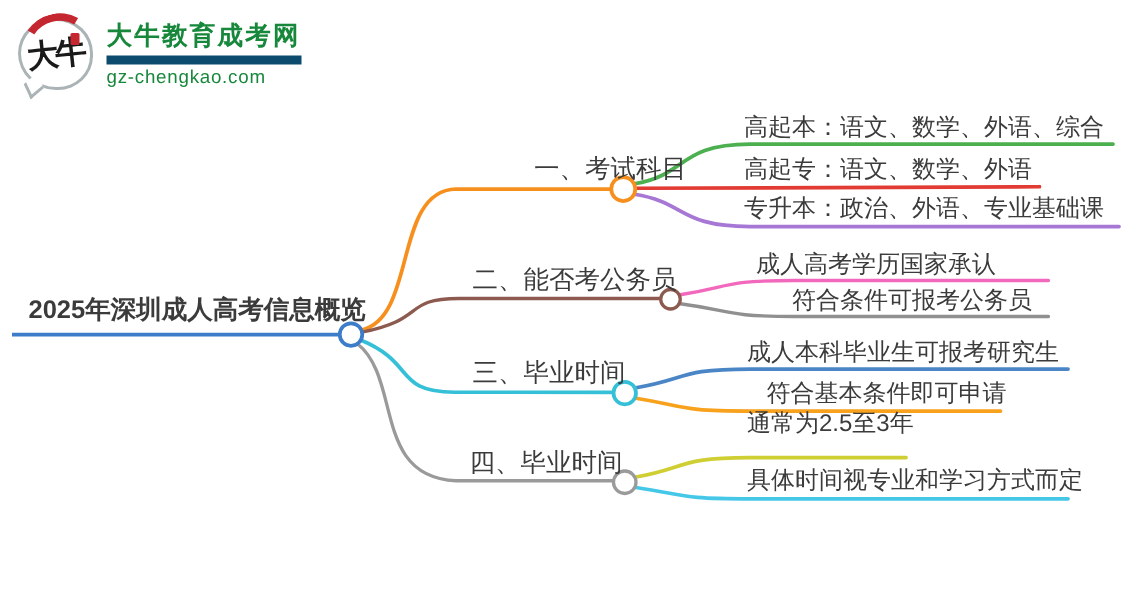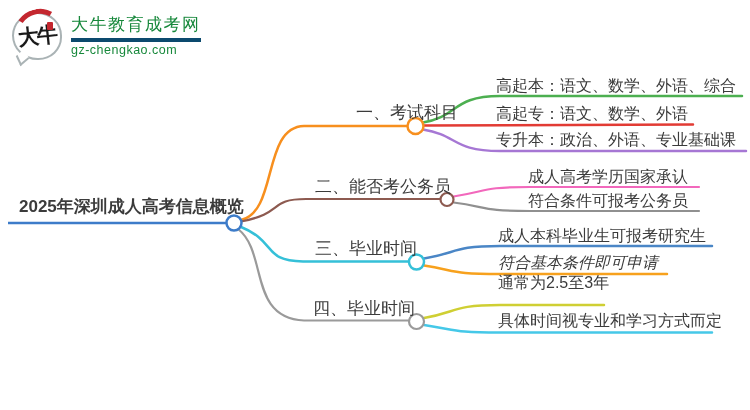--- a/index.html
+++ b/index.html
@@ -24,41 +24,41 @@
     position:absolute;top:-5px;left:1px;width:38px;height:34px;border-radius:50%;
     border:5px solid transparent;border-top-color:#c4272f;transform:rotate(-14deg);
   }
   .logo-chars{
     font-family:"Liberation Serif","DejaVu Serif",serif;
     font-weight:bold;font-size:21px;line-height:1;color:#1a1a1a;
     transform:rotate(-6deg);letter-spacing:-2px;
   }
   .logo-seal{position:absolute;right:7px;top:8px;width:6px;height:8px;background:#c4272f;border-radius:1px;}
   .logo-name{
-    color:#17883b;font-size:17px;font-weight:normal;letter-spacing:1.5px;line-height:1.2;
-    border-bottom:4px solid #0c4a6e;padding-bottom:2px;
+    color:#17883b;font-size:17px;font-weight:bold;letter-spacing:1.5px;line-height:1.2;
+    border-bottom:6px solid #0c4a6e;padding-bottom:2px;
   }
   .logo-domain{color:#17883b;font-size:12.5px;font-weight:normal;letter-spacing:.5px;margin-top:1px;}
   
   .map-svg{position:absolute;left:0;top:0;}
   .lbl{position:absolute;color:#3b3b3b;white-space:nowrap;line-height:1.1;}
   .lbl-root{left:19px;top:198px;font-size:17px;font-weight:bold;}
   .lbl-branch{font-size:17px;}
   .lbl-sub{font-size:16px;}
   #b1{left:312px;top:104px;margin-left:44px;}
   #b2{left:315px;top:178px;}
   #b3{left:315px;top:240px;}
   #b4{left:313px;top:300px;}
   #s1a{left:496px;top:77px;}
   #s1b{left:496px;top:105px;text-align:center;}
   #s1c{left:496px;top:131px;}
-  #s2a{left:528px;top:168px;}
+  #s2a{left:504px;top:168px;}
   #s2b{left:528px;top:192px;}
   #s3a{left:498px;top:227px;}
-  #s3b{left:498px;top:254px;font-style:italic;}
+  #s3b{left:511px;top:254px;}
   #s4a{left:498px;top:274px;}
   #s4b{left:498px;top:312px;}
 </style>
 </head>
 <body>
 
 <div class="logo">
   <div class="logo-icon">
     <div class="logo-arc"></div>
     <span class="logo-chars">大牛</span>

